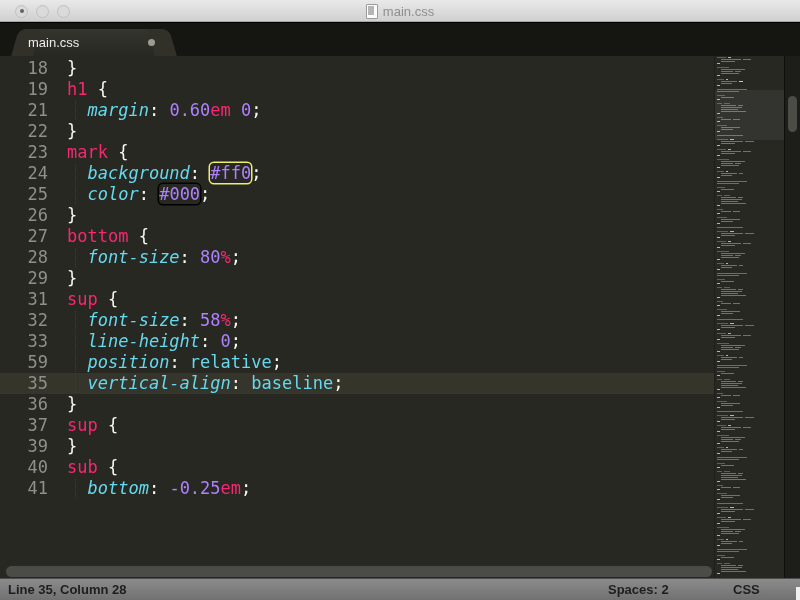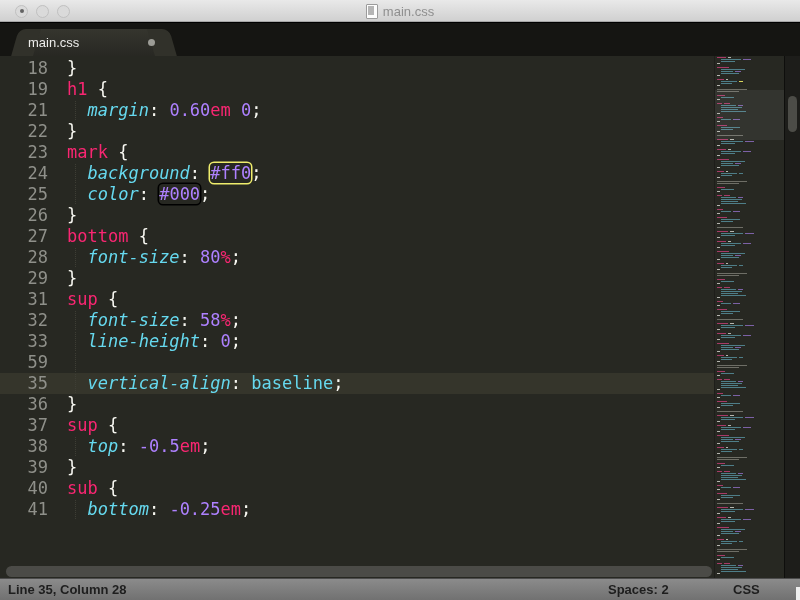--- a/index.html
+++ b/index.html
@@ -122,25 +122,24 @@
         <div class="row"><span class="ln">23</span><span class="ct"><span class="tk-sel">mark</span><span class="tk-pun"> {</span></span></div>
         <div class="row"><span class="ln">24</span><span class="guide"></span><span class="ct"><span class="tk-sp">  </span><span class="tk-pr">background</span><span class="tk-pun">: </span><span class="tk-swy">#ff0</span><span class="tk-pun">;</span></span></div>
         <div class="row"><span class="ln">25</span><span class="guide"></span><span class="ct"><span class="tk-sp">  </span><span class="tk-pr">color</span><span class="tk-pun">: </span><span class="tk-swk">#000</span><span class="tk-pun">;</span></span></div>
         <div class="row"><span class="ln">26</span><span class="ct"><span class="tk-pun">}</span></span></div>
         <div class="row"><span class="ln">27</span><span class="ct"><span class="tk-sel">bottom</span><span class="tk-pun"> {</span></span></div>
         <div class="row"><span class="ln">28</span><span class="guide"></span><span class="ct"><span class="tk-sp">  </span><span class="tk-pr">font-size</span><span class="tk-pun">: </span><span class="tk-num">80</span><span class="tk-unit">%</span><span class="tk-pun">;</span></span></div>
         <div class="row"><span class="ln">29</span><span class="ct"><span class="tk-pun">}</span></span></div>
         <div class="row"><span class="ln">31</span><span class="ct"><span class="tk-sel">sup</span><span class="tk-pun"> {</span></span></div>
         <div class="row"><span class="ln">32</span><span class="guide"></span><span class="ct"><span class="tk-sp">  </span><span class="tk-pr">font-size</span><span class="tk-pun">: </span><span class="tk-num">58</span><span class="tk-unit">%</span><span class="tk-pun">;</span></span></div>
         <div class="row"><span class="ln">33</span><span class="guide"></span><span class="ct"><span class="tk-sp">  </span><span class="tk-pr">line-height</span><span class="tk-pun">: </span><span class="tk-num">0</span><span class="tk-pun">;</span></span></div>
-        <div class="row"><span class="ln">59</span><span class="guide"></span></div>
+        <div class="row"><span class="ln">59</span><span class="guide"></span><span class="ct"><span class="tk-sp">  </span><span class="tk-pr">position</span><span class="tk-pun">: </span><span class="tk-val">relative</span><span class="tk-pun">;</span></span></div>
         <div class="row cur"><span class="ln">35</span><span class="guide"></span><span class="ct"><span class="tk-sp">  </span><span class="tk-pr">vertical-align</span><span class="tk-pun">: </span><span class="tk-val">baseline</span><span class="tk-pun">;</span></span></div>
         <div class="row"><span class="ln">36</span><span class="ct"><span class="tk-pun">}</span></span></div>
         <div class="row"><span class="ln">37</span><span class="ct"><span class="tk-sel">sup</span><span class="tk-pun"> {</span></span></div>
-        <div class="row"><span class="ln">38</span><span class="guide"></span><span class="ct"><span class="tk-sp">  </span><span class="tk-pr">top</span><span class="tk-pun">: </span><span class="tk-num">-0.5</span><span class="tk-unit">em</span><span class="tk-pun">;</span></span></div>
         <div class="row"><span class="ln">39</span><span class="ct"><span class="tk-pun">}</span></span></div>
         <div class="row"><span class="ln">40</span><span class="ct"><span class="tk-sel">sub</span><span class="tk-pun"> {</span></span></div>
         <div class="row"><span class="ln">41</span><span class="guide"></span><span class="ct"><span class="tk-sp">  </span><span class="tk-pr">bottom</span><span class="tk-pun">: </span><span class="tk-num">-0.25</span><span class="tk-unit">em</span><span class="tk-pun">;</span></span></div>
       </div>
   </div>
 
   <div id="minimap">
     <div id="minimap-content">
         <div class="mrow" style="padding-left: 0px;">
           <span class="mseg mc-p" style="width: 9px;"></span>

